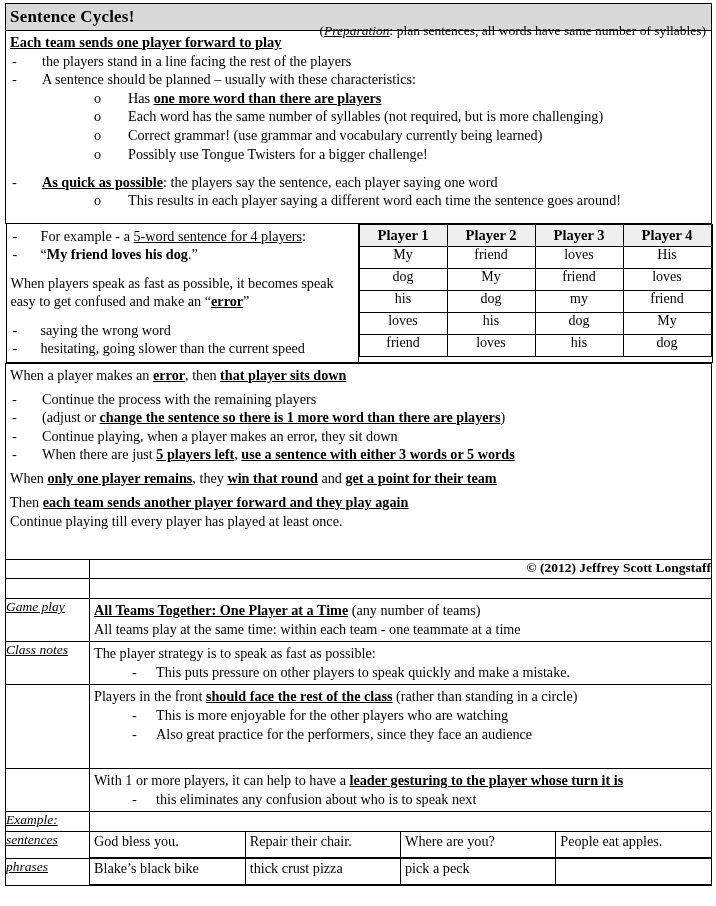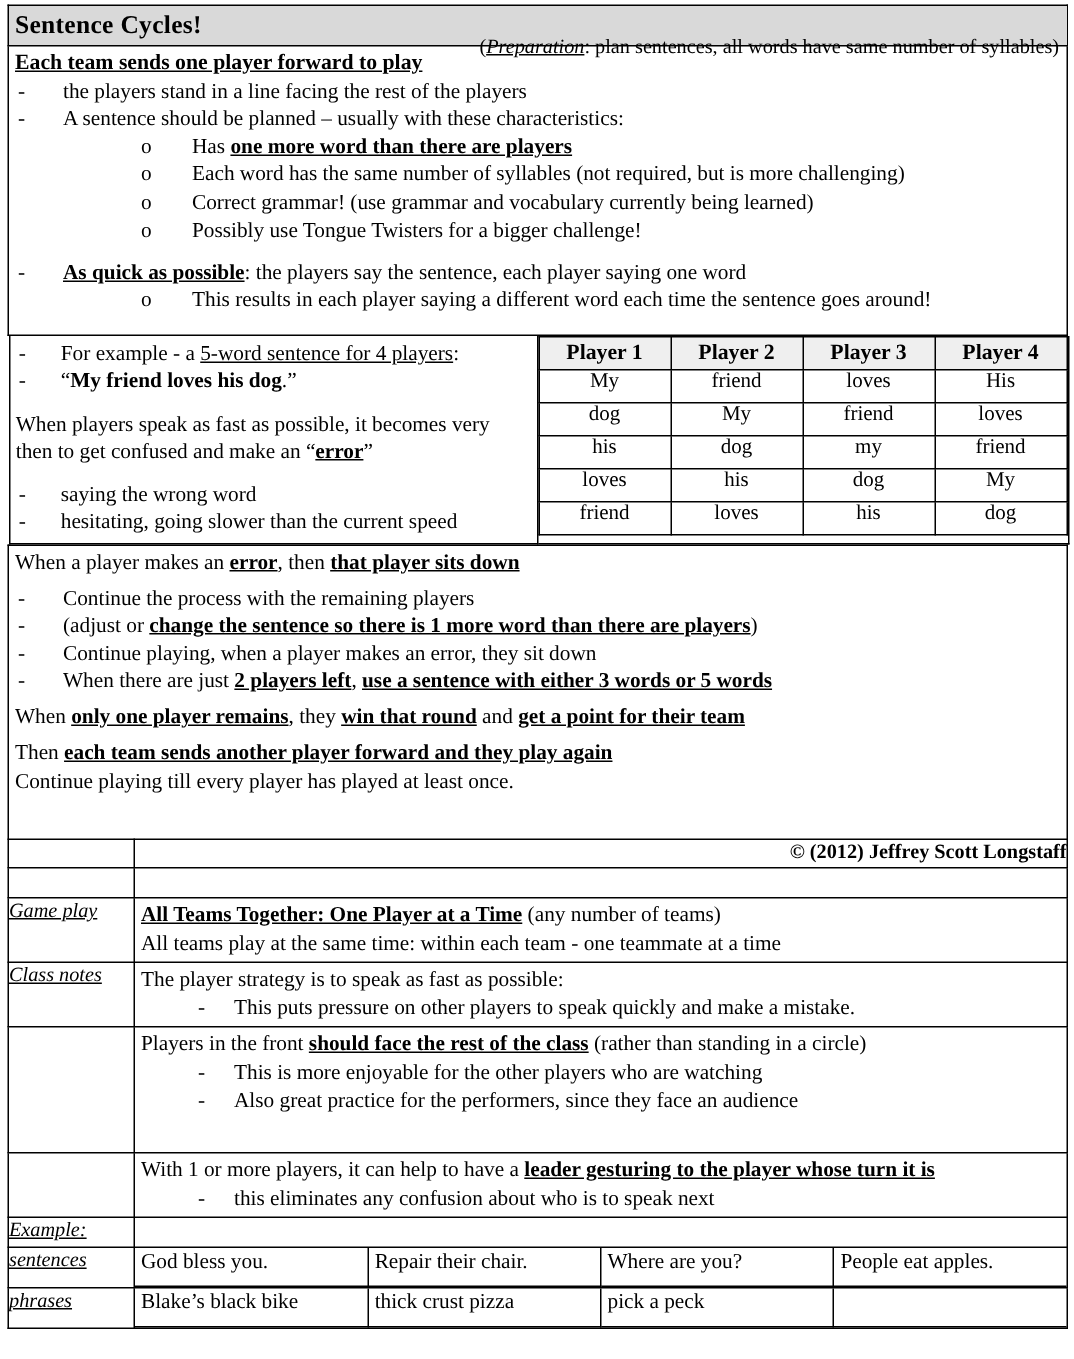--- a/index.html
+++ b/index.html
@@ -278,21 +278,21 @@
               <div class="ex-left">
                 <div class="ex-li">
                   <span class="mk">-</span>
                   <span>For example - a </span><span class="u">5-word sentence for 4 players</span><span>:</span>
                 </div>
                 <div class="ex-li">
                   <span class="mk">-</span>
                   <span>“</span><span class="b">My friend loves his dog</span><span>.”</span>
                 </div>
                 <div class="ex-para">
-                  <span>When players speak as fast as possible, it becomes very then to get confused and make an “</span><span class="bu">error</span><span>”</span>
+                  <span>When players speak as fast as possible, it becomes speak easy to get confused and make an “</span><span class="bu">error</span><span>”</span>
                 </div>
                 <div class="ex-list">
                   <div class="ex-li">
                     <span class="mk">-</span>
                     <span>saying the wrong word</span>
                   </div>
                   <div class="ex-li">
                     <span class="mk">-</span>
                     <span>hesitating, going slower than the current speed</span>
                   </div>
@@ -362,21 +362,21 @@
           <div class="li">
             <span class="mk">-</span>
             <span>(adjust or </span><span class="bu">change the sentence so there is 1 more word than there are players</span><span>)</span>
           </div>
           <div class="li">
             <span class="mk">-</span>
             <span>Continue playing, when a player makes an error, they sit down</span>
           </div>
           <div class="li">
             <span class="mk">-</span>
-            <span>When there are just </span><span class="bu">2 players left</span><span>, </span><span class="bu">use a sentence with either 3 words or 5 words</span>
+            <span>When there are just </span><span class="bu">5 players left</span><span>, </span><span class="bu">use a sentence with either 3 words or 5 words</span>
           </div>
 
           <div style="height:5px;font-size:1px">&nbsp;</div>
           <div style="line-height:19px">
             <span>When </span><span class="bu">only one player remains</span><span>, they </span><span class="bu">win that round</span><span> and </span><span class="bu">get a point for their team</span>
           </div>
           <div style="height:5px;font-size:1px">&nbsp;</div>
           <div style="line-height:19px">
             <span>Then </span><span class="bu">each team sends another player forward and they play again</span>
           </div>

